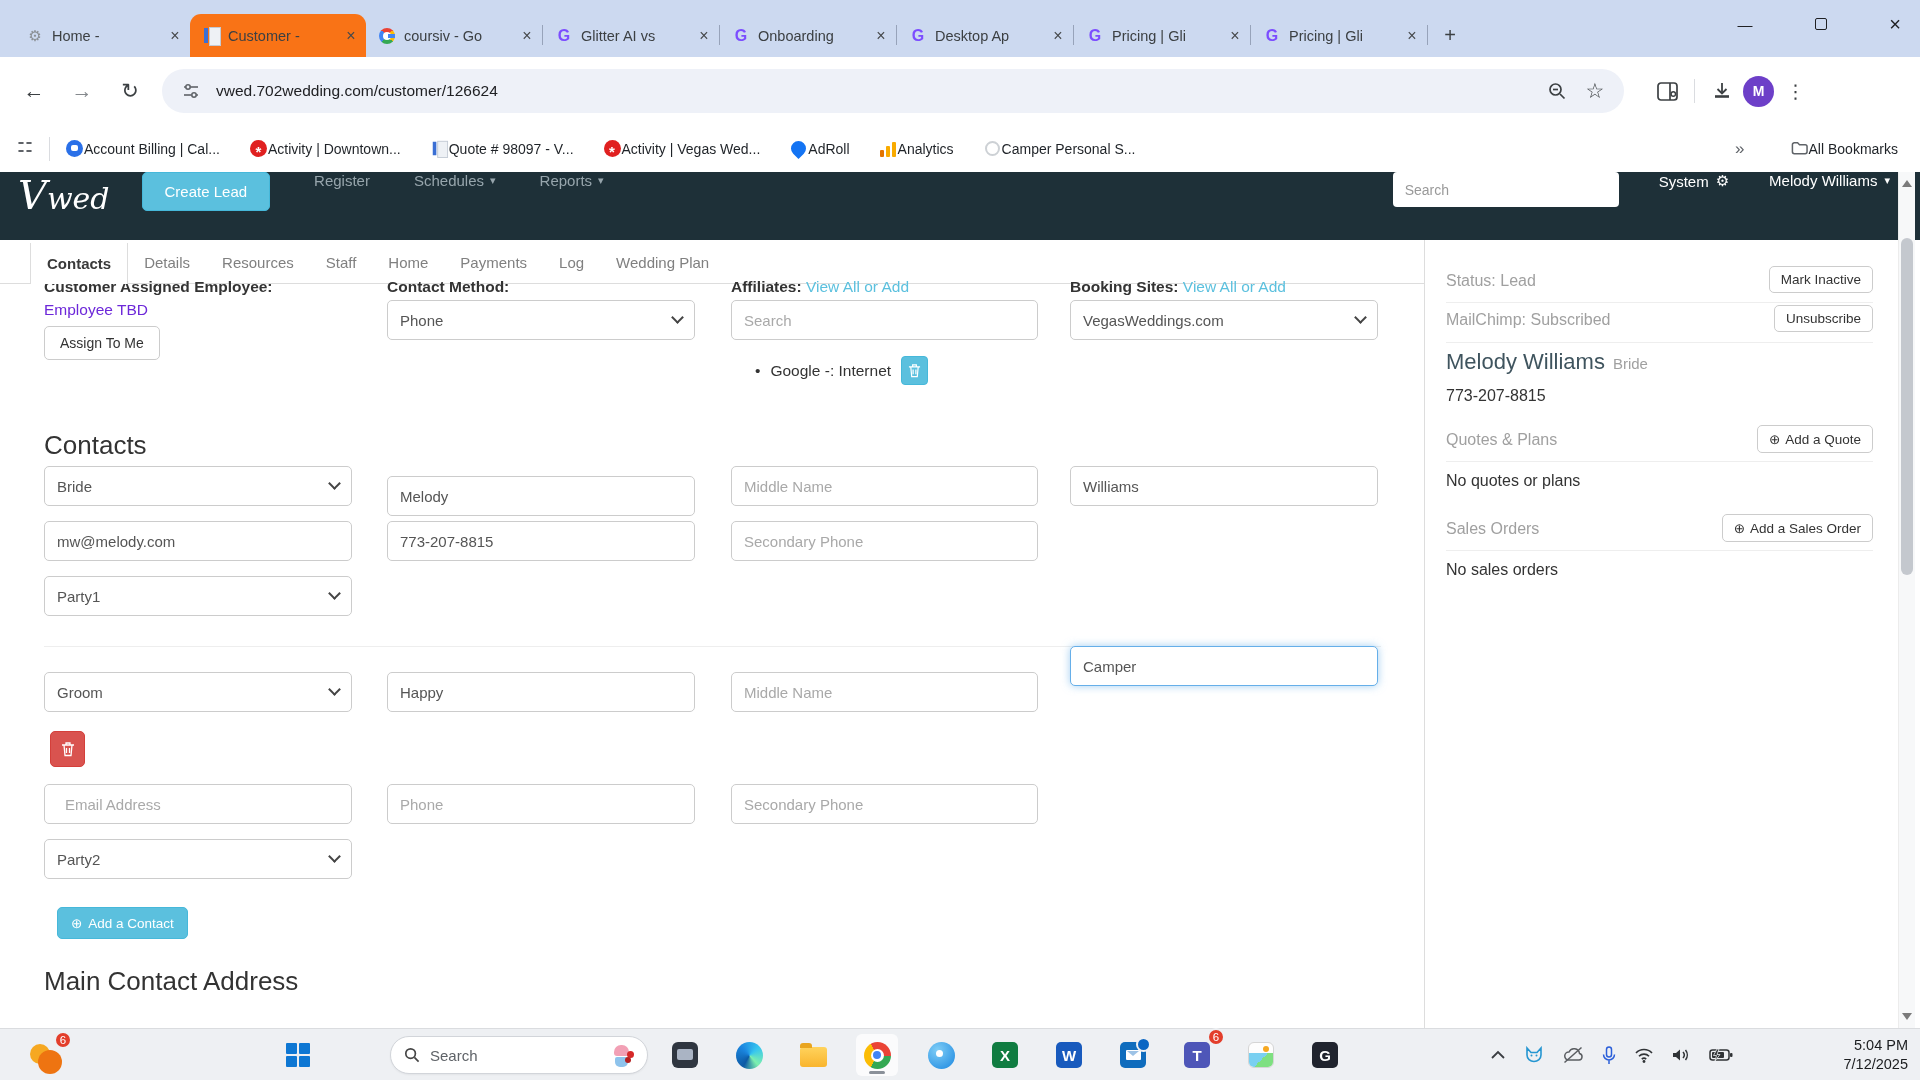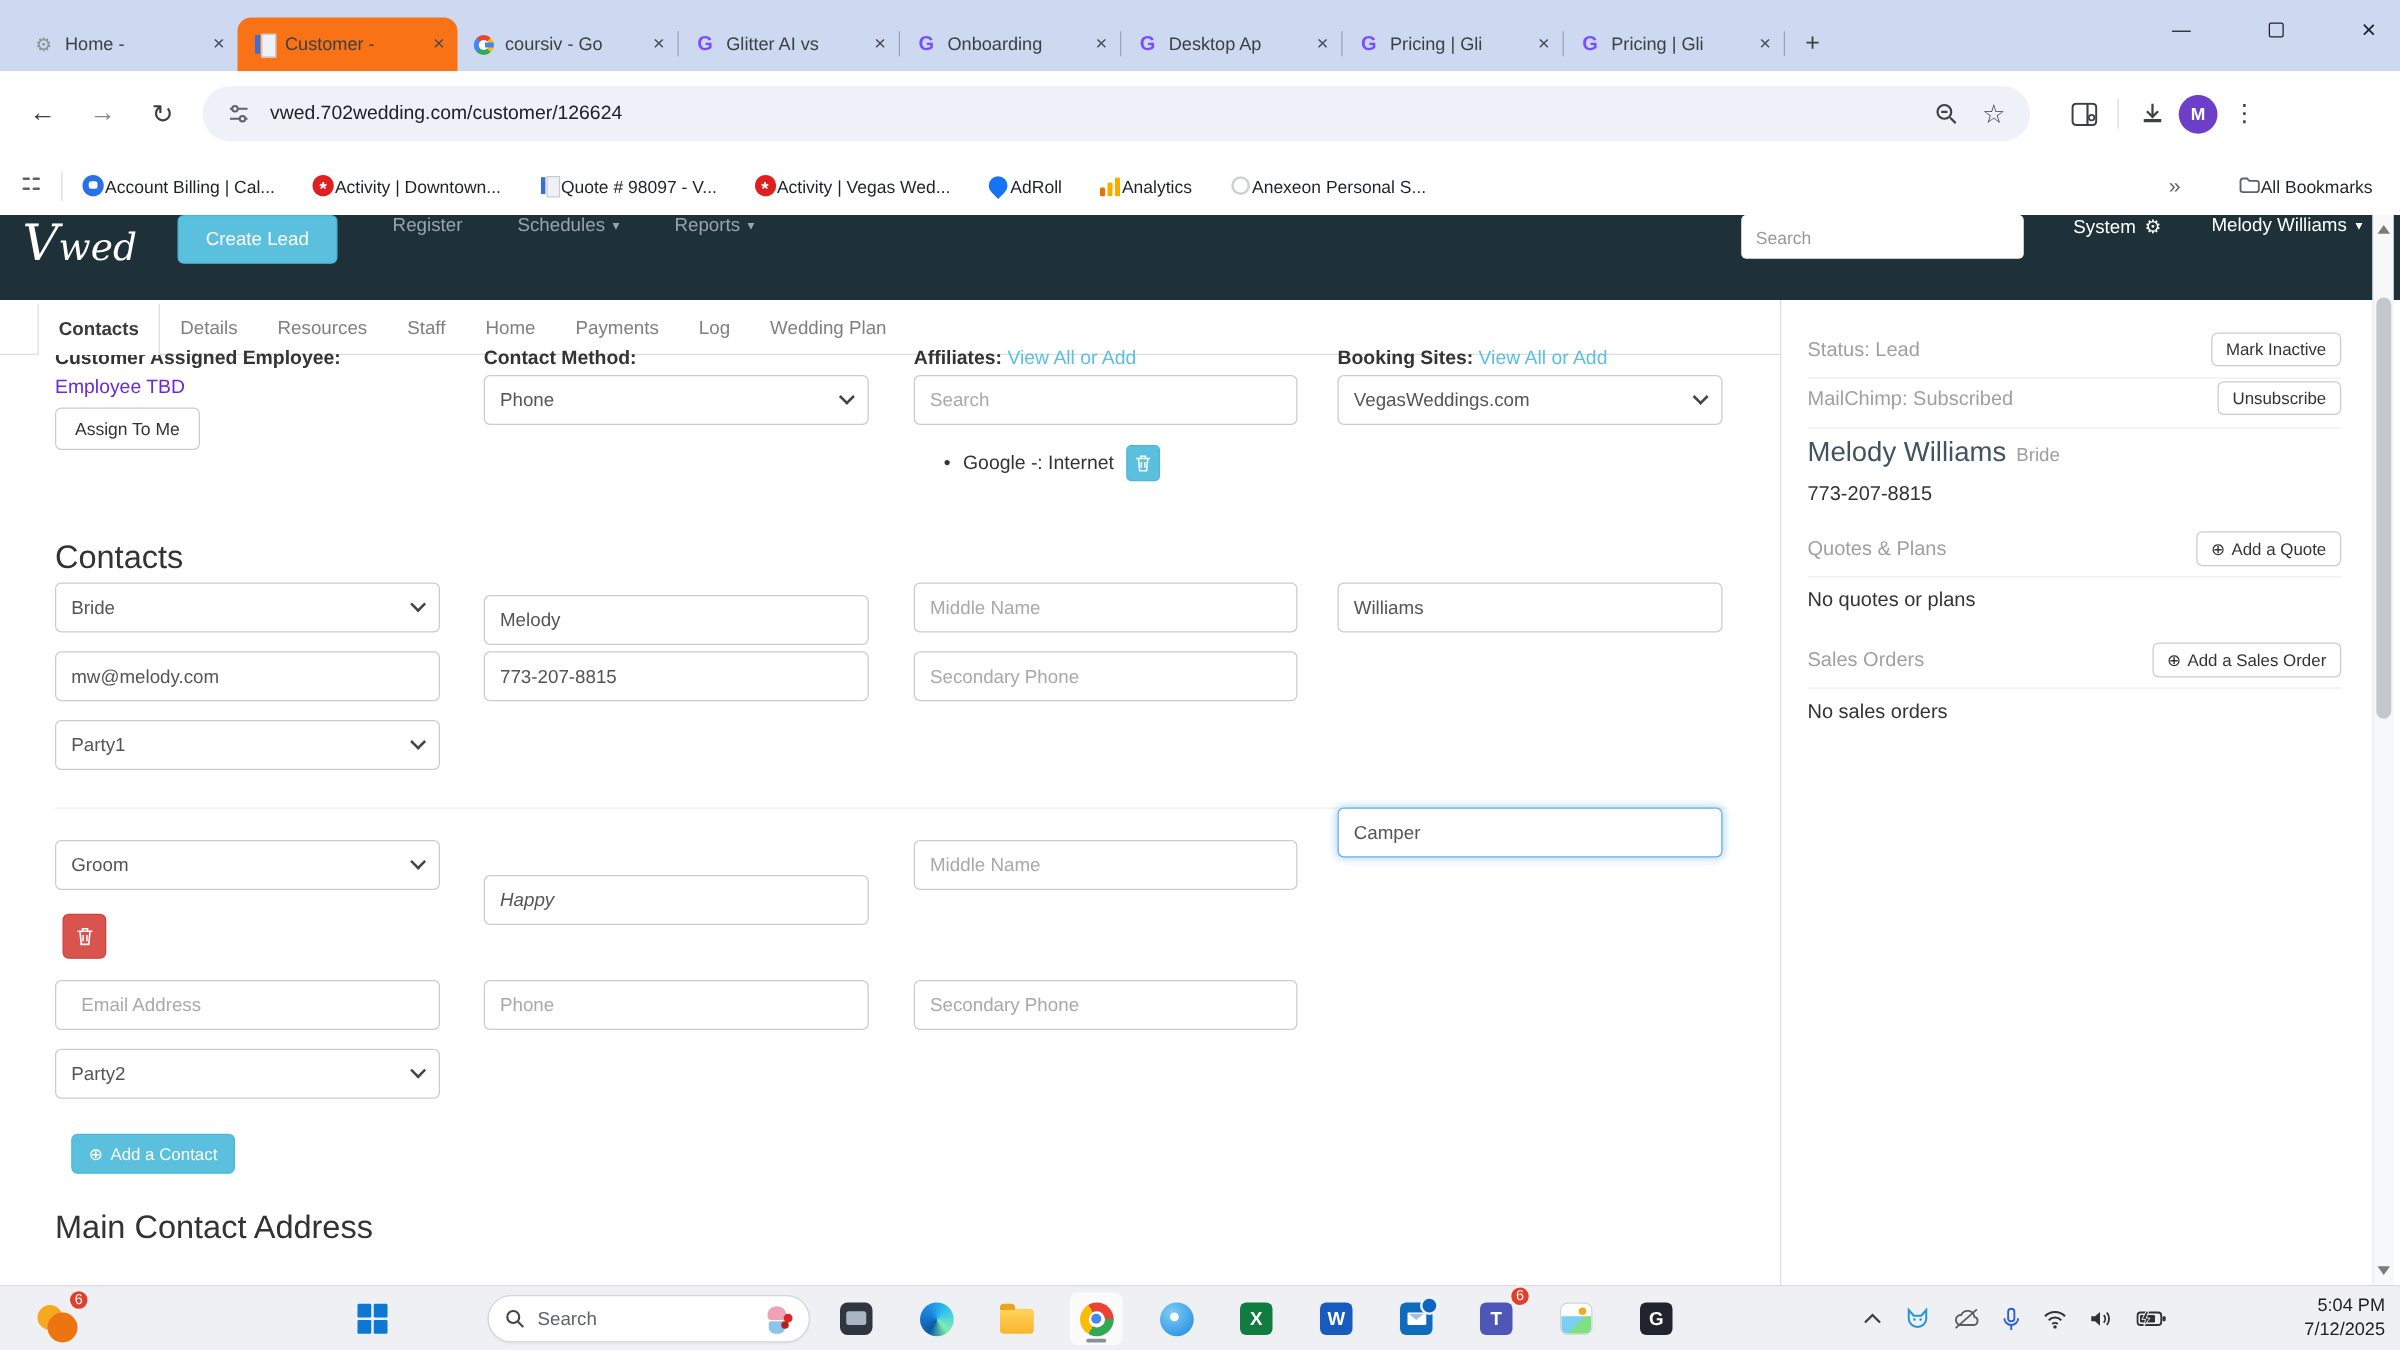--- a/index.html
+++ b/index.html
@@ -309,21 +309,21 @@
         <i style="height:7px;background:#e37400"></i>
         <i style="height:11px;background:#f9ab00"></i>
         <i style="height:15px;background:#f9ab00"></i>
       </span>
     <span>Analytics</span>
   </span>
   <span class="bm">
     <span class="bmicon">
         <span class="ic-circle"></span>
       </span>
-    <span>Anexeon Personal S...</span>
+    <span>Camper Personal S...</span>
   </span>
   <span class="bm-right">
     <span class="chevrons">»</span>
     <span class="bm" style="margin-right:6px">
       <span class="bmicon">
         <svg width="18" height="15" viewBox="0 0 18 15">
             <path d="M1.5 3.5a2 2 0 0 1 2-2h3.5l2 2h6a2 2 0 0 1 2 2v5.5a2 2 0 0 1-2 2h-11.5a2 2 0 0 1-2-2z" fill="none" stroke="#5f6368" stroke-width="1.6"></path>
           </svg>
       </span>
       <span>All Bookmarks</span>
@@ -415,21 +415,21 @@
     <span>Party1</span>
     <span class="chev"></span>
   </div>
 
   <div class="hr" style="left:44px;top:646px;width:1337px"></div>
 
   <div class="field sel" style="left:44px;top:672px">
     <span>Groom</span>
     <span class="chev"></span>
   </div>
-  <input class="field" style="left: 387px; top: 700px; font-style: italic;" value="Happy">
+  <input class="field" style="left: 387px; top: 672px;" value="Happy">
   <input class="field" style="left: 731px; top: 672px; width: 307px;" placeholder="Middle Name">
   <input class="field focus" style="left: 1070px; top: 646px;" value="Camper">
 
   <span class="btn btn-danger" style="position:absolute;left:50px;top:731px;width:35px;height:36px">
     <svg width="14" height="16" viewBox="0 0 14 16">
         <path d="M1 4h12M5 4V2h4v2M3 4l1 10.5h6L11 4M5.5 7v5M8.5 7v5" stroke="#fff" fill="none" stroke-width="1.3"></path>
       </svg>
   </span>
 
   <input class="field" style="left: 44px; top: 784px; padding-left: 20px;" placeholder="Email Address">

